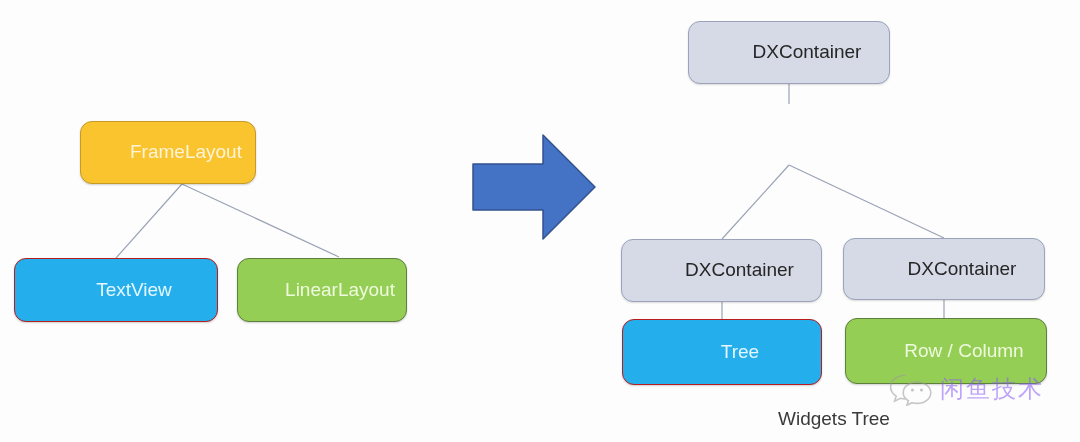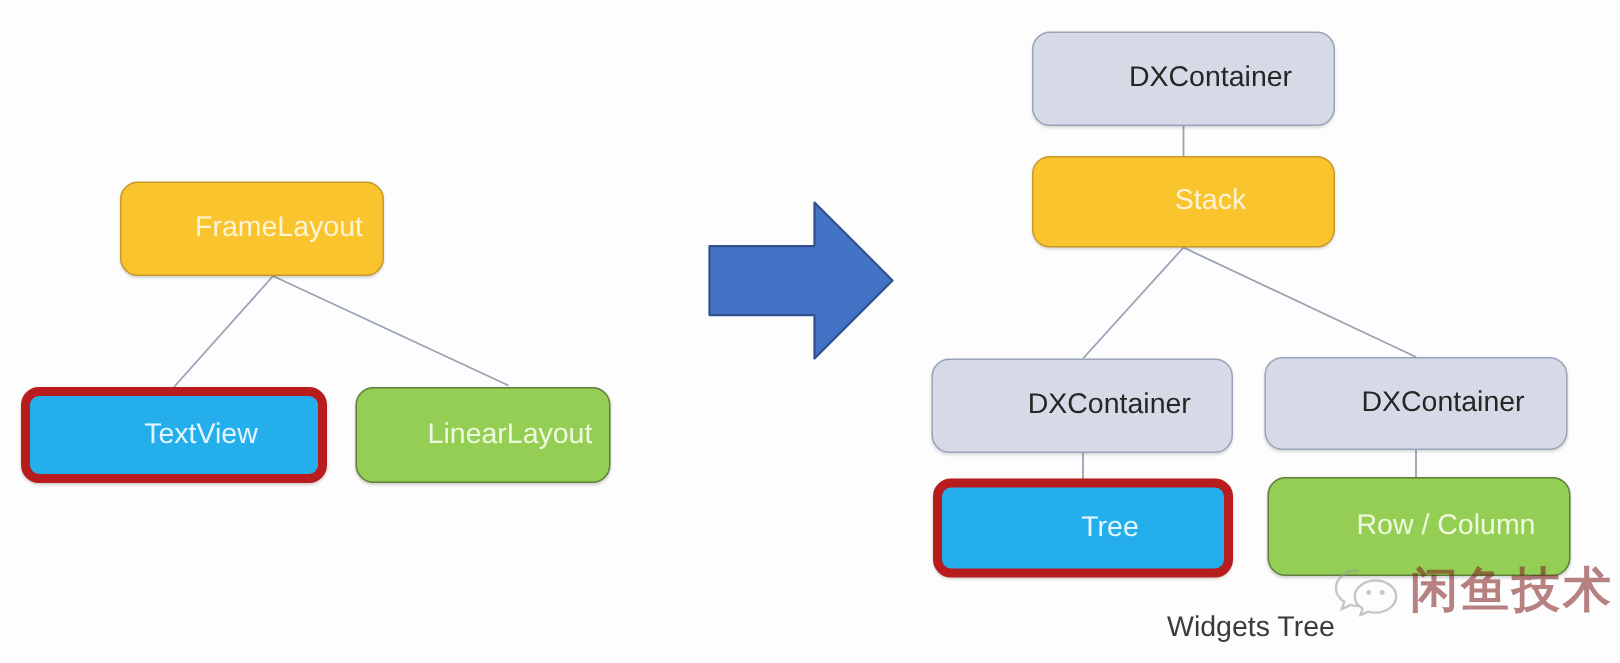--- a/index.html
+++ b/index.html
@@ -42,21 +42,21 @@
   }
   
   .n-orange {
     background: #fac42e;
     border: 1px solid #c79a27;
     color: #fdf3d6;
     box-shadow: 0 1px 2px rgba(0,0,0,0.18);
   }
   .n-blue {
     background: #25aeec;
-    border: 6px solid #b91c1c;
+    border: 1px solid #b91c1c;
     color: #e4f6ff;
     box-shadow: 0 1px 2px rgba(0,0,0,0.18);
   }
   .n-green {
     background: #95ce55;
     border: 1px solid #5f7f3c;
     color: #eefadd;
     box-shadow: 0 1px 2px rgba(0,0,0,0.18);
   }
   .n-gray {
@@ -78,25 +78,25 @@
   }
   .watermark {
     position: absolute;
     z-index: 3;
     display: flex;
     align-items: center;
     opacity: 0.55;
   }
   .wm-text {
     font-family: "DejaVu Sans", sans-serif;
-    font-size: 32px;
-    color: #7f1d1d;
+    font-size: 24px;
+    color: #8b5cf6;
     letter-spacing: 2px;
     margin-left: 6px;
-    font-weight: 700;
+    font-weight: 400;
   }
 </style>
 </head>
 <body>
 
 <div id="canvas">
 
   <svg class="edges" viewBox="0 0 1080 442" width="1080" height="442">
     <g stroke="#9aa3b5" stroke-width="1.2" fill="none">
 
@@ -127,23 +127,20 @@
   <div class="arrow-wrap" style="left:470px; top:132px; width:128px; height:110px;">
     <svg width="128" height="110" viewBox="0 0 128 110">
       <polygon points="3,32 73,32 73,3 125,55 73,107 73,78 3,78" fill="#4472c4" stroke="#31528f" stroke-width="1.5" stroke-linejoin="round"></polygon>
     </svg>
   </div>
 
   <div class="node n-gray" style="left:688px; top:21px; width:202px; height:63px; font-size:19px;">
     <span class="label">DXContainer</span>
   </div>
 
-  <div class="node n-orange" style="left:688px; top:104px; width:202px; height:61px; font-size:19px;">
-    <span class="label">Stack</span>
-  </div>
 
   <div class="node n-gray" style="left:621px; top:239px; width:201px; height:63px; font-size:19px;">
     <span class="label">DXContainer</span>
   </div>
 
   <div class="node n-gray" style="left:843px; top:238px; width:202px; height:62px; font-size:19px;">
     <span class="label">DXContainer</span>
   </div>
 
   <div class="node n-blue" style="left:622px; top:319px; width:200px; height:66px; font-size:19px;">

